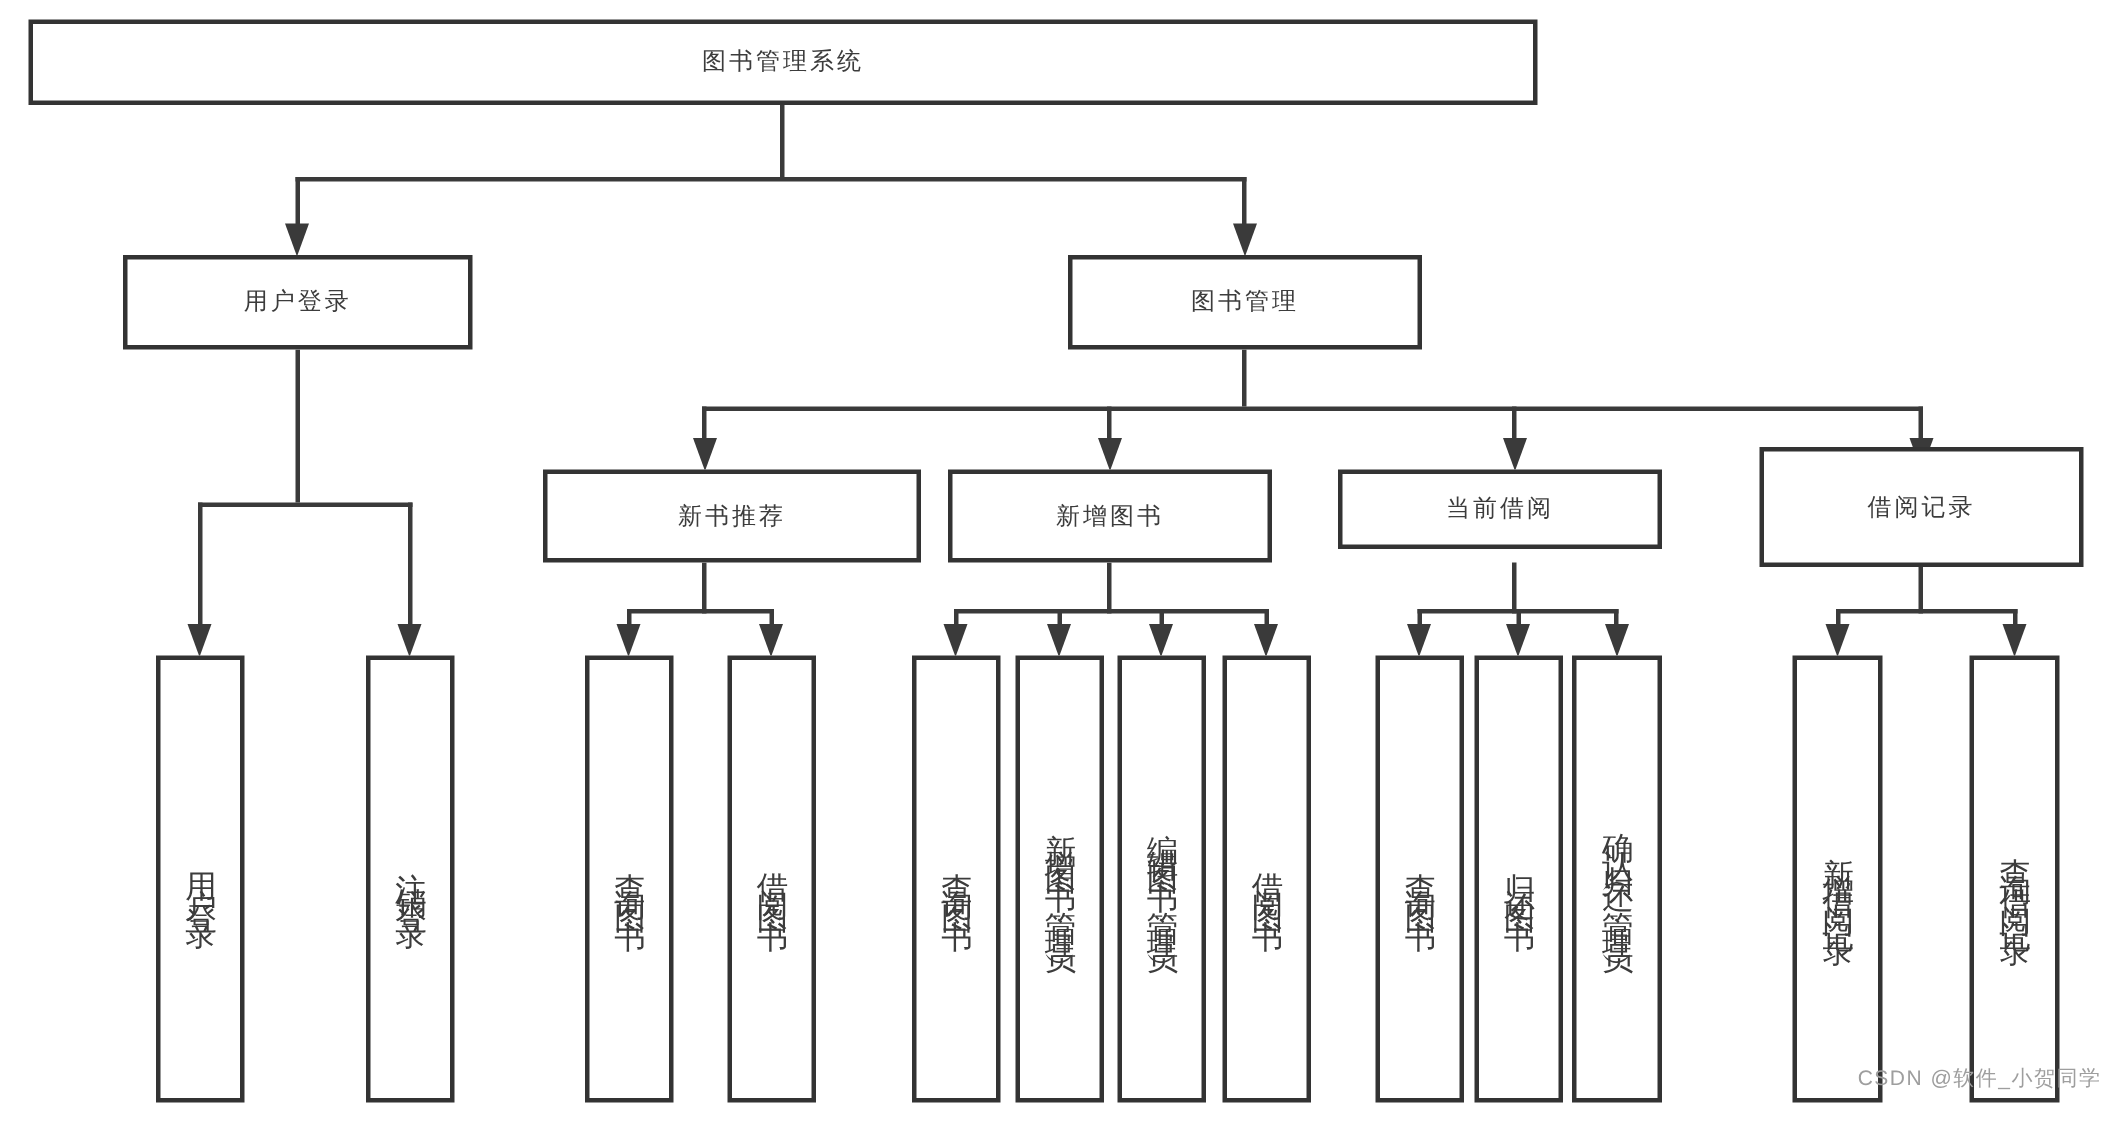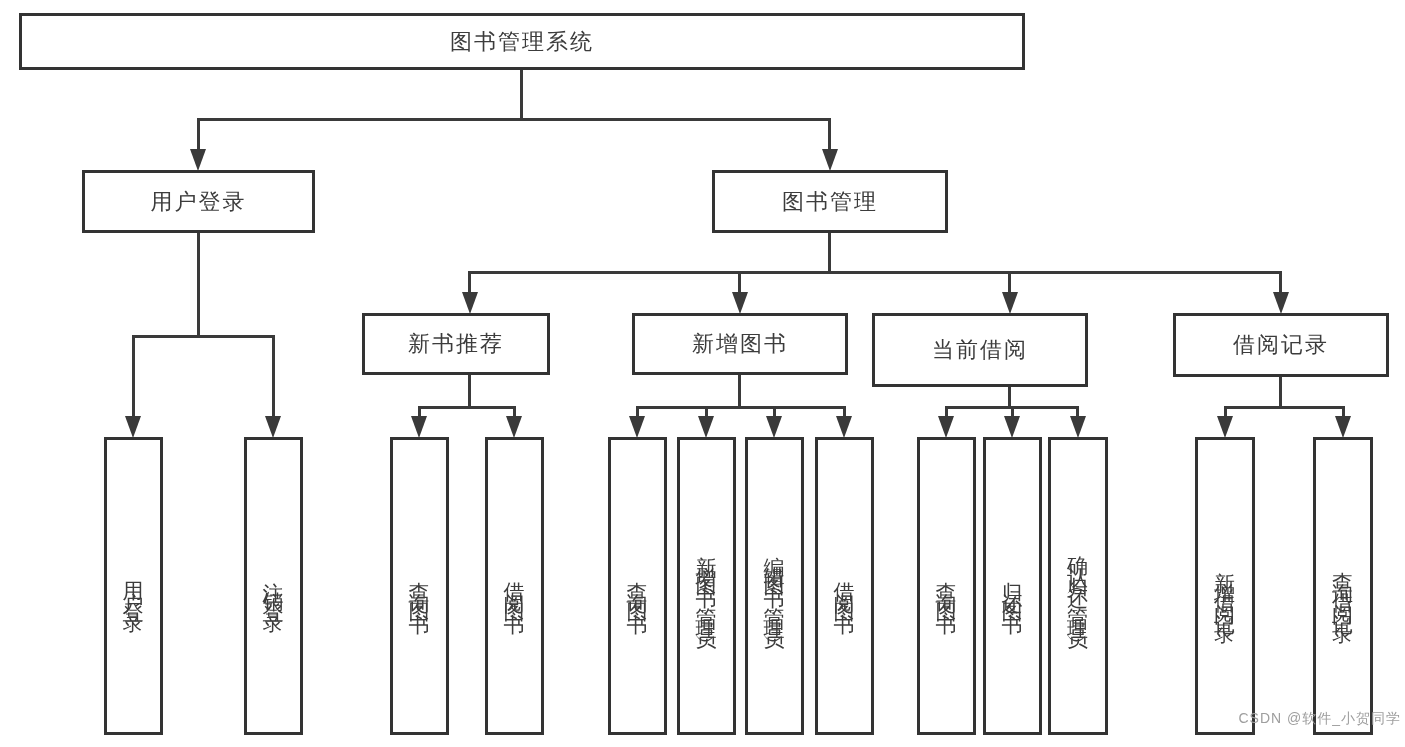--- a/index.html
+++ b/index.html
@@ -8,21 +8,21 @@
   }
   html,body{margin:0;padding:0;}
   body{background:var(--background);font-family:"Liberation Sans","DejaVu Sans",sans-serif;}
   #canvas{position:relative;width:1405px;height:747px;background:var(--background);overflow:hidden;}
 
   .hbox{position:absolute;box-sizing:border-box;border:3px solid var(--box_border);
         background:var(--box_fill);display:flex;align-items:center;justify-content:center;}
   .vbox{position:absolute;box-sizing:border-box;border:3px solid var(--box_border);
         background:var(--box_fill);display:flex;align-items:center;justify-content:center;
         top:437px;width:59px;height:298px;}
-  .lbl{color:var(--text);font-size:22px;letter-spacing:2px;white-space:nowrap;}
+  .lbl{color:var(--text);font-size:16px;letter-spacing:2px;white-space:nowrap;}
   .vtext{writing-mode:vertical-rl;text-orientation:mixed;letter-spacing:0.5em;
          font-size:21px;line-height:1;white-space:normal;}
 
   .ln{position:absolute;background:var(--line);}
   .ar{position:absolute;width:0;height:0;
       border-left:8px solid transparent;border-right:8px solid transparent;
       border-top:22px solid var(--line);}
 
   .watermark{position:absolute;top:710px;right:4px;color:var(--watermark);
              font-size:14px;letter-spacing:1px;}
@@ -91,30 +91,30 @@
     <span class="lbl">图书管理系统</span>
   </div>
 
   <div class="hbox" style="left:82px;top:170px;width:233px;height:63px">
     <span class="lbl">用户登录</span>
   </div>
   <div class="hbox" style="left:712px;top:170px;width:236px;height:63px">
     <span class="lbl">图书管理</span>
   </div>
 
-  <div class="hbox" style="left:362px;top:313px;width:188px;height:62px">
+  <div class="hbox" style="left:362px;top:313px;width:252px;height:62px">
     <span class="lbl">新书推荐</span>
   </div>
   <div class="hbox" style="left:632px;top:313px;width:216px;height:62px">
     <span class="lbl">新增图书</span>
   </div>
-  <div class="hbox" style="left:872px;top:313px;width:216px;height:74px">
+  <div class="hbox" style="left:892px;top:313px;width:216px;height:53px">
     <span class="lbl">当前借阅</span>
   </div>
-  <div class="hbox" style="left:1173px;top:313px;width:216px;height:64px">
+  <div class="hbox" style="left:1173px;top:298px;width:216px;height:80px">
     <span class="lbl">借阅记录</span>
   </div>
 
   <div class="vbox" style="left:104px">
     <span class="lbl vtext">用户登录</span>
   </div>
   <div class="vbox" style="left:244px">
     <span class="lbl vtext">注销登录</span>
   </div>
   <div class="vbox" style="left:390px">

